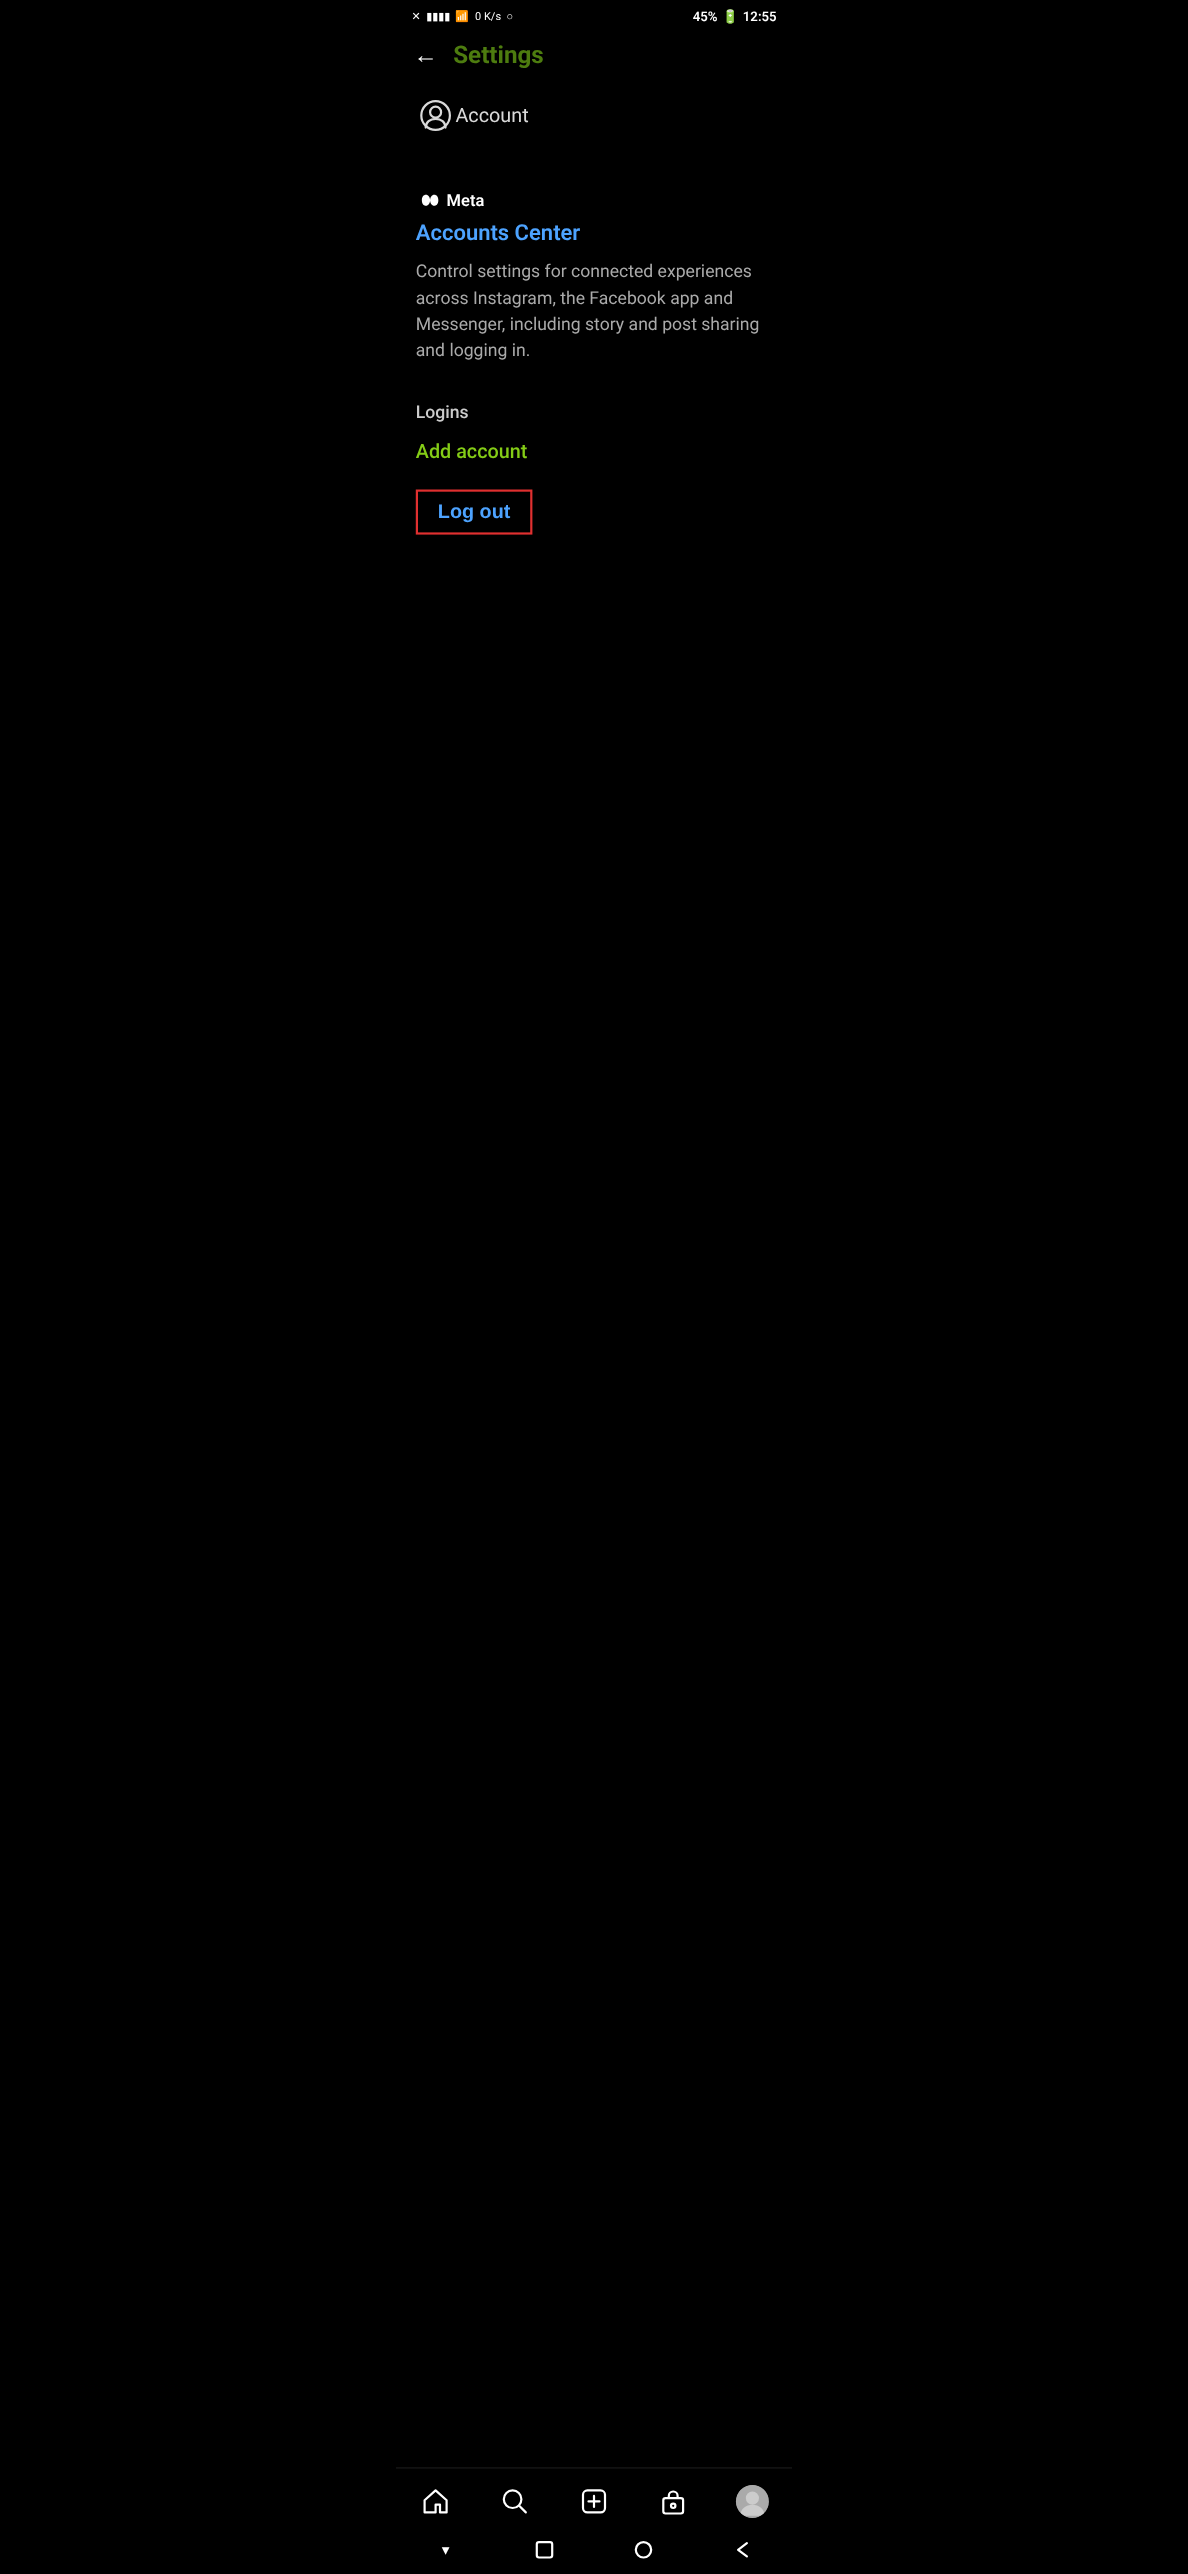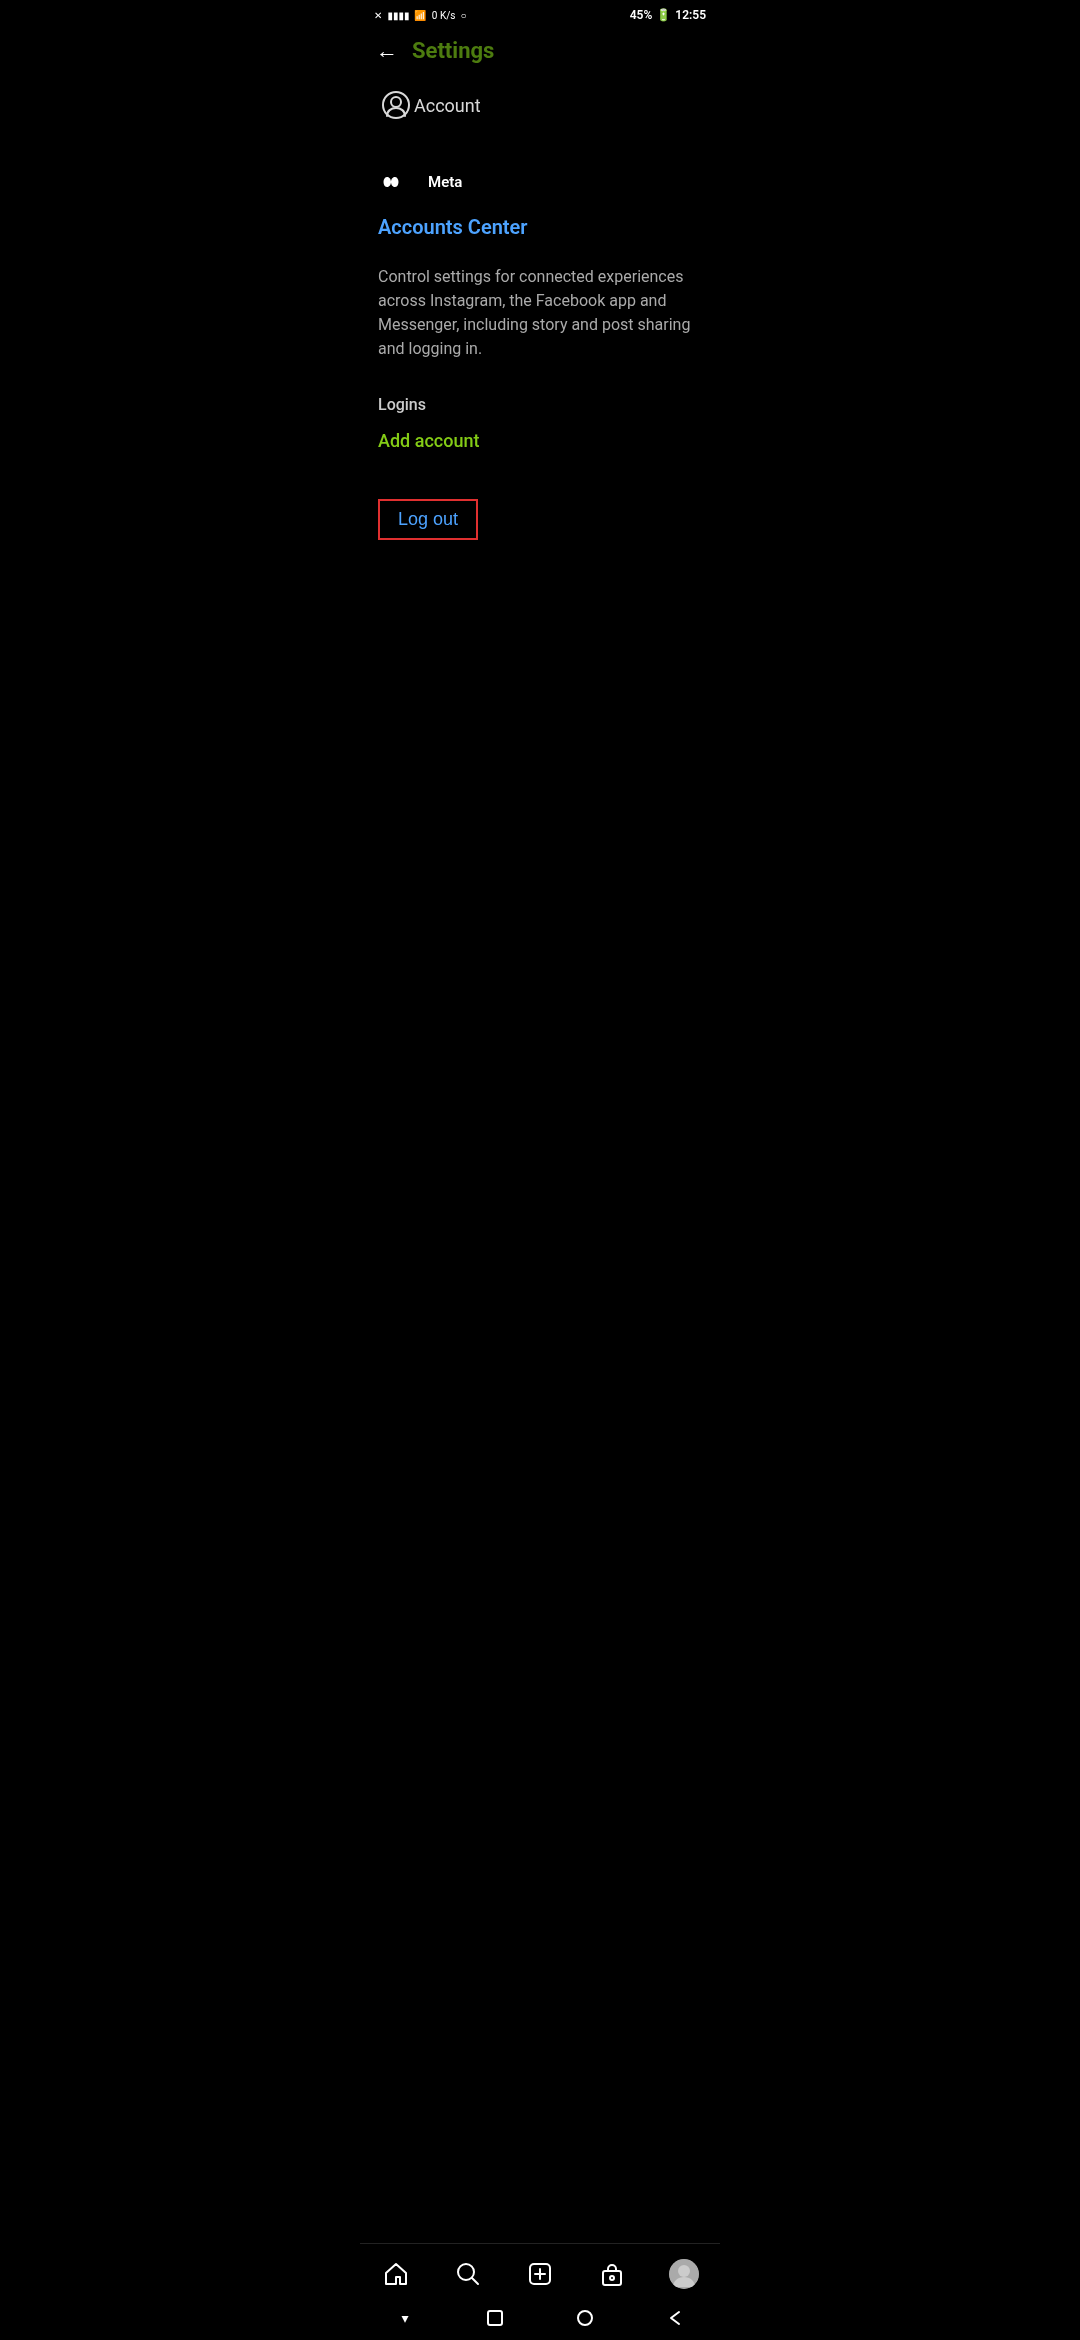--- a/index.html
+++ b/index.html
@@ -93,33 +93,33 @@
       height: 18px;
     }
 
     
     .meta-section {
       padding: 18px 18px 10px;
     }
     .meta-logo-row {
       display: flex;
       align-items: center;
-      gap: 24px;
-      margin-bottom: 24px;
+      gap: 2px;
+      margin-bottom: 8px;
     }
     .meta-logo-text {
       font-size: 15px;
       font-weight: 600;
       color: #fff;
     }
     .accounts-center-link {
       font-size: 20px;
       font-weight: 600;
       color: #4da3ff;
-      margin-bottom: 26px;
+      margin-bottom: 12px;
       cursor: pointer;
       display: block;
     }
     .accounts-center-desc {
       font-size: 16px;
       color: #aaa;
       line-height: 1.5;
     }
 
     
@@ -136,27 +136,26 @@
       font-size: 18px;
       font-weight: 500;
       color: #84cc16;
       cursor: pointer;
       display: block;
       margin-bottom: 24px;
     }
     .logout-btn {
       display: inline-block;
       font-size: 18px;
-      font-weight: 400;
+      font-weight: 700;
       color: #4da3ff;
       border: 2px solid #e03030;
       padding: 8px 18px;
       background: transparent;
       cursor: pointer;
-      margin-top: 24px;
     }
 
     
     .bottom-nav {
       position: fixed;
       bottom: 0;
       left: 50%;
       transform: translateX(-50%);
       width: 360px;
       background: #000;

